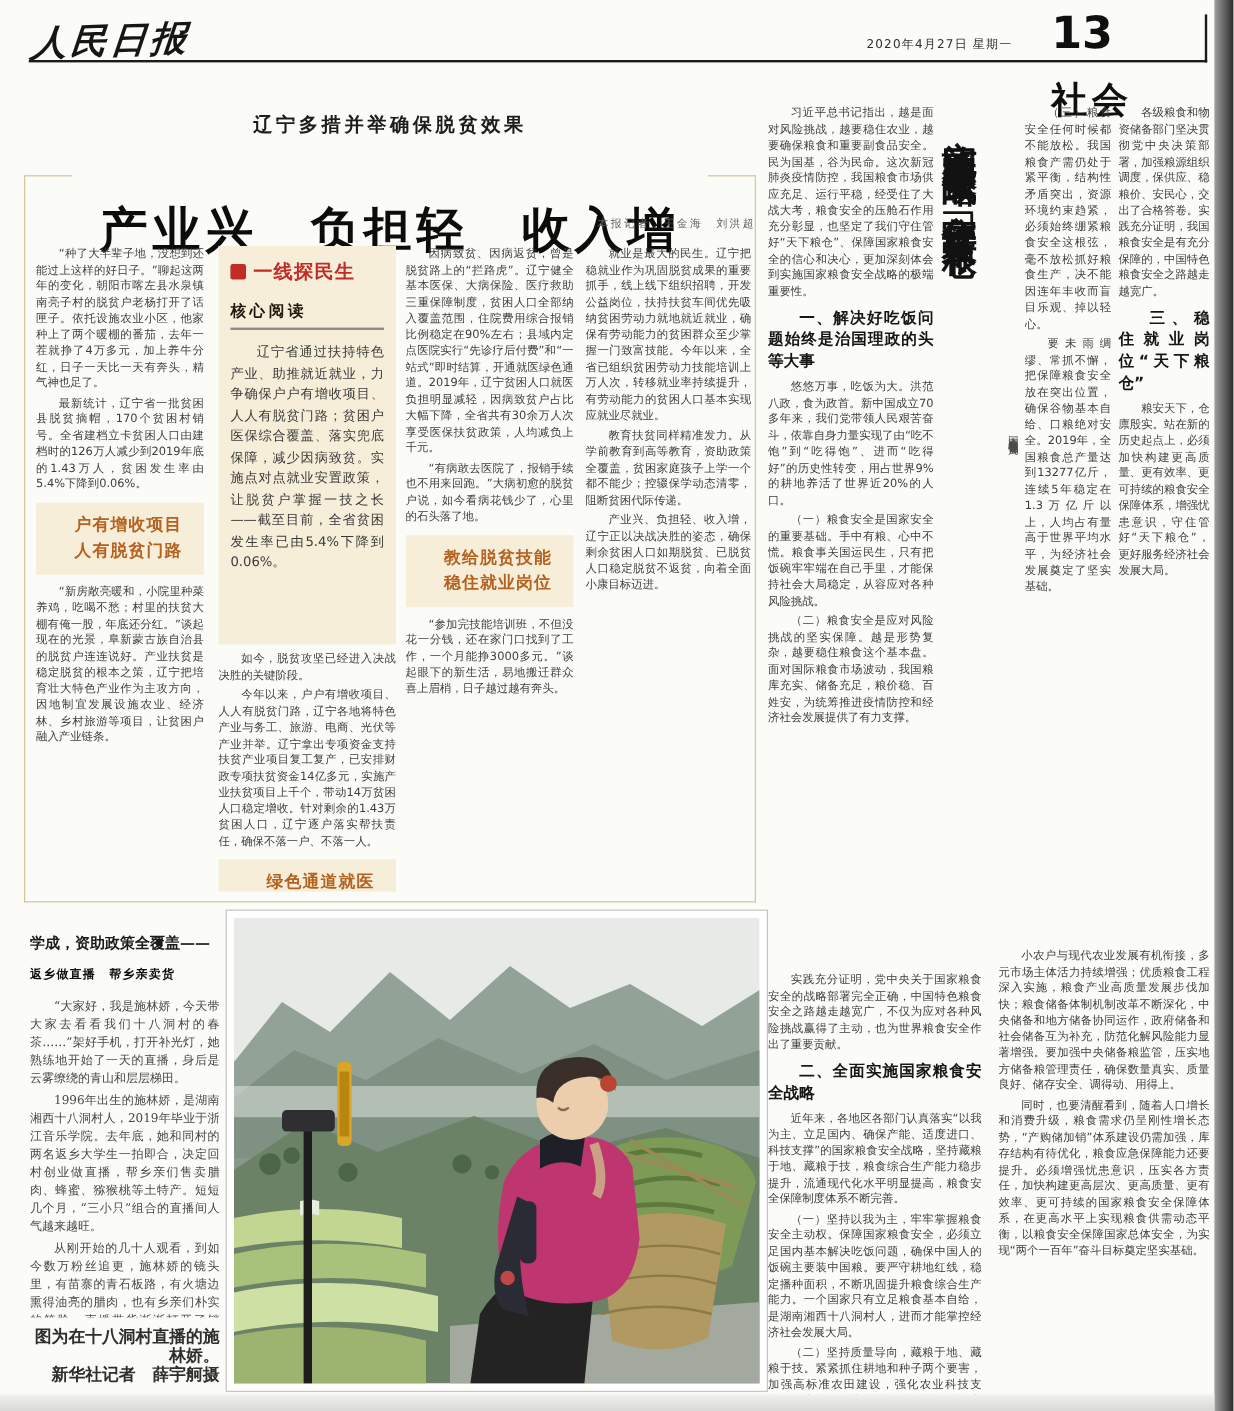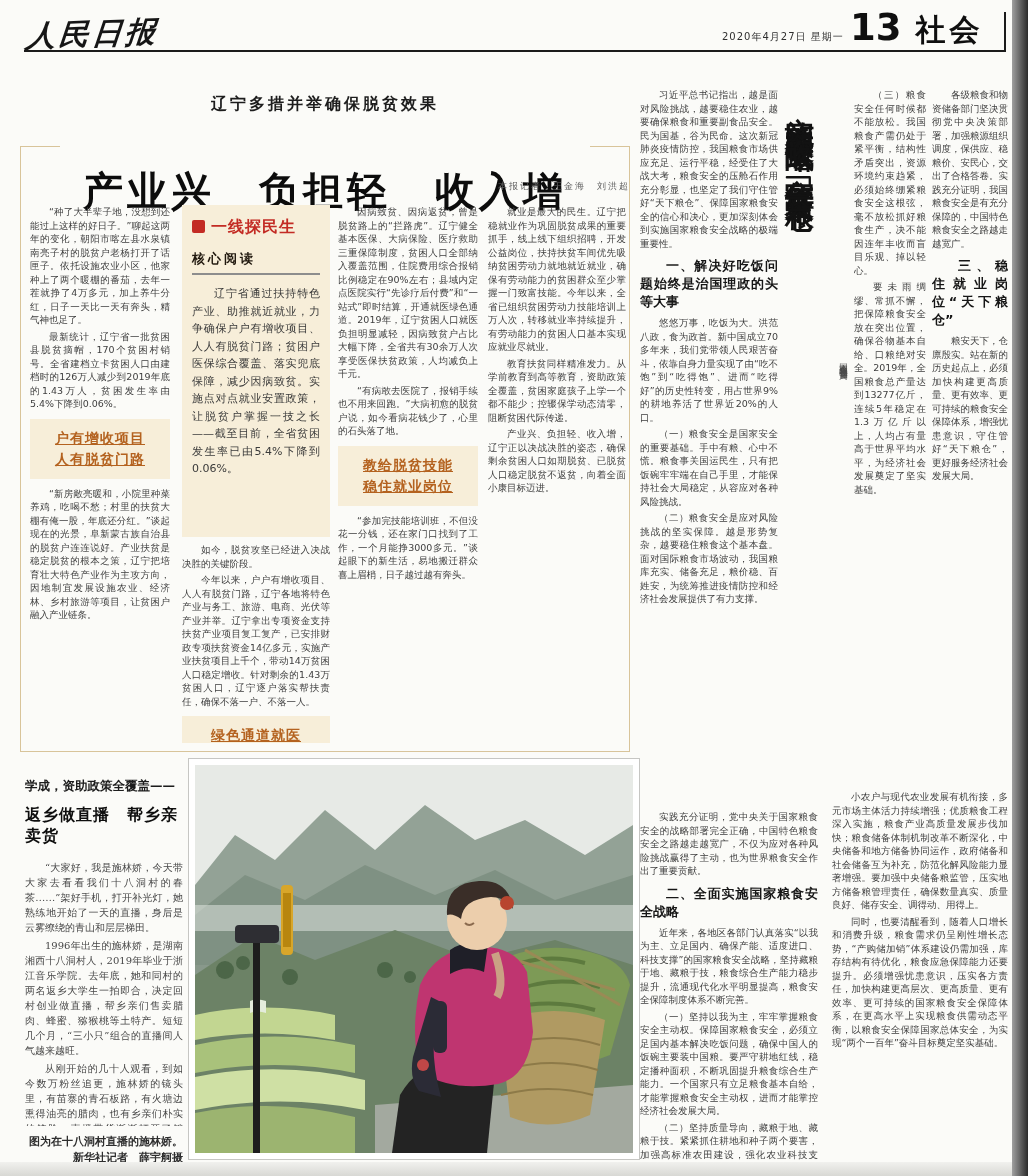--- a/index.html
+++ b/index.html
@@ -23,21 +23,21 @@
   
   .leadbox { border-left:1px solid #d8c49a; border-right:1px solid #d8c49a; border-bottom:1px solid #d8c49a; }
   .stub { background:#d8c49a; height:1px; }
   .kicker { width:610px; text-align:center; font-size:16px; font-weight:bold; color:#1d1d1d; letter-spacing:3px; }
   .bigtitle { width:610px; text-align:center; font-size:40px; font-weight:bold; color:#0c0c0c; letter-spacing:4px; }
   .byline { width:610px; text-align:right; font-size:9px; color:#5f5f5f; letter-spacing:2px; }
 
   .ncol { overflow:hidden; }
   .bp { font-size:9.5px; line-height:13.5px; text-align:justify; text-indent:2em; color:#3e3e3e; margin-bottom:3px; }
   .csub { background:#f7eed9; color:#b4621f; font-weight:bold; font-size:14px; line-height:21px;
-    text-align:center; padding:9px 2px; margin:8px 0; letter-spacing:1px;text-decoration:underline; }
+    text-align:right; padding:9px 18px; margin:8px 0; letter-spacing:1px; }
   .bhead { font-weight:bold; color:#161616; font-size:13px; line-height:18px; text-indent:2em;
     text-align:justify; margin:7px 0 5px; }
 
   .fbox { background:#f7eed9; padding:12px 10px 12px; height:332px; overflow:hidden; margin-bottom:6px; }
   .fbox-tag { color:#c32b24; font-weight:bold; font-size:16px; letter-spacing:1px; margin-bottom:12px; }
   .tag-ico { display:inline-block; width:13px; height:13px; background:#c32b24; border-radius:2px;
     margin-right:6px; vertical-align:-1px; }
   .fbox-read { font-weight:bold; font-size:13px; color:#20180e; margin:2px 0 5px; letter-spacing:3px; }
   .fbox-rule { height:2px; background:#8d8d8d; margin-bottom:10px; }
   .fbox-body { font-size:11px; line-height:17.5px; text-align:justify; text-indent:2em; color:#3a3a3a; }
@@ -45,40 +45,40 @@
   
   .vtitle { writing-mode:vertical-rl; text-orientation:upright;
     font-family:"DejaVu Serif","Liberation Serif",serif; font-weight:bold;
     font-size:29px; letter-spacing:3px; color:#121212; }
   .vattr { writing-mode:vertical-rl; text-orientation:upright; font-size:8.5px; letter-spacing:1px; color:#4a4a4a; }
 
   
   .serifcol { font-family:"DejaVu Serif","Liberation Serif",serif; }
   .serifcol .bp { font-size:10px; line-height:15px; color:#474747; }
   .vkicker { font-weight:bold; font-size:12.5px; color:#1c1c1c; margin-bottom:10px; }
-  .vtitle2 { font-weight:bold; font-size:16px; color:#0e0e0e; letter-spacing:1px; margin-bottom:13px; }
+  .vtitle2 { font-weight:bold; font-size:10px; color:#0e0e0e; letter-spacing:1px; margin-bottom:13px; }
   .vbody { height:266px; overflow:hidden; }
-  .vcap { text-align:right; font-size:11px; font-weight:bold; color:#2e2e2e; line-height:16px; margin-top:8px; }
+  .vcap { text-align:right; font-size:14px; font-weight:bold; color:#2e2e2e; line-height:16px; margin-top:8px; }
 
   
   .photo { background:#fff; border:1px solid #c6c6c3; padding:6px; }
   .photo svg { display:block; }
 
   
   .edge-r { background:linear-gradient(to right,#a0a0a0,#2b2b2b); }
   .edge-b { background:linear-gradient(#f1f1ee,#d8d8d4); }
 </style>
 </head>
 <body>
 
 <div id="page">
 
   <div class="abs masthead" style="left:26px; top:14px;">人民日报</div>
   <div class="abs dateline" style="left:722px; top:30px;">2020年4月27日 星期一</div>
-  <div class="abs pgwrap" style="left:850px; top:6px;">
+  <div class="abs pgwrap" style="left:876px; top:6px;flex-direction:column;">
     <span class="pagenum">13</span>
     <span class="section">社会</span>
   </div>
   <div class="abs hrule" style="left:24px; top:50px; width:982px; height:2px;"></div>
   <div class="abs hrule" style="left:1004px; top:12px; width:2px; height:40px;"></div>
 
   <div class="abs leadbox" style="left:20px; top:146px; width:610px; height:606px;"></div>
   <div class="abs stub" style="left:20px; top:146px; width:40px;"></div>
   <div class="abs stub" style="left:590px; top:146px; width:40px;"></div>
 
@@ -137,21 +137,21 @@
   <div class="abs ncol" style="left:932px; top:88px; width:76px; height:690px;">
       <div class="bp">各级粮食和物资储备部门坚决贯彻党中央决策部署，加强粮源组织调度，保供应、稳粮价、安民心，交出了合格答卷。实践充分证明，我国粮食安全是有充分保障的，中国特色粮食安全之路越走越宽广。</div>
       <div class="bhead">三、稳住就业岗位“天下粮仓”</div>
       <div class="bp">粮安天下，仓廪殷实。站在新的历史起点上，必须加快构建更高质量、更有效率、更可持续的粮食安全保障体系，增强忧患意识，守住管好“天下粮仓”，更好服务经济社会发展大局。</div>
     </div>
 
   <div class="abs ncol" style="left:640px; top:790px; width:178px; height:372px;margin-top:20px;">
       <div class="bp">实践充分证明，党中央关于国家粮食安全的战略部署完全正确，中国特色粮食安全之路越走越宽广，不仅为应对各种风险挑战赢得了主动，也为世界粮食安全作出了重要贡献。</div>
       <div class="bhead">二、全面实施国家粮食安全战略</div>
       <div class="bp">近年来，各地区各部门认真落实“以我为主、立足国内、确保产能、适度进口、科技支撑”的国家粮食安全战略，坚持藏粮于地、藏粮于技，粮食综合生产能力稳步提升，流通现代化水平明显提高，粮食安全保障制度体系不断完善。</div>
-      <div class="bp">（一）坚持以我为主，牢牢掌握粮食安全主动权。保障国家粮食安全，必须立足国内基本解决吃饭问题，确保中国人的饭碗主要装中国粮。要严守耕地红线，稳定播种面积，不断巩固提升粮食综合生产能力。一个国家只有立足粮食基本自给，才能掌握粮食安全主动权，进而才能掌控经济社会发展大局。</div>
+      <div class="bp">（一）坚持以我为主，牢牢掌握粮食安全主动权。保障国家粮食安全，必须立足国内基本解决吃饭问题，确保中国人的饭碗主要装中国粮。要严守耕地红线，稳定播种面积，不断巩固提升粮食综合生产能力。一个国家只有立足粮食基本自给，是湖南湘西十八洞村人，进而才能掌控经济社会发展大局。</div>
       <div class="bp">（二）坚持质量导向，藏粮于地、藏粮于技。紧紧抓住耕地和种子两个要害，加强高标准农田建设，强化农业科技支撑，严守十八亿亩耕地红线，我国粮食市场供应充足，促进粮食生产提质增效。</div>
     </div>
   <div class="abs ncol" style="left:832px; top:790px; width:176px; height:372px;">
       <div class="bp">小农户与现代农业发展有机衔接，多元市场主体活力持续增强；优质粮食工程深入实施，粮食产业高质量发展步伐加快；粮食储备体制机制改革不断深化，中央储备和地方储备协同运作，政府储备和社会储备互为补充，防范化解风险能力显著增强。要加强中央储备粮监管，压实地方储备粮管理责任，确保数量真实、质量良好、储存安全、调得动、用得上。</div>
       <div class="bp">同时，也要清醒看到，随着人口增长和消费升级，粮食需求仍呈刚性增长态势，“产购储加销”体系建设仍需加强，库存结构有待优化，粮食应急保障能力还要提升。必须增强忧患意识，压实各方责任，加快构建更高层次、更高质量、更有效率、更可持续的国家粮食安全保障体系，在更高水平上实现粮食供需动态平衡，以粮食安全保障国家总体安全，为实现“两个一百年”奋斗目标奠定坚实基础。</div>
     </div>
 
   <div class="abs serifcol" style="left:25px; top:778px; width:158px; height:384px;">
     <div class="vkicker">学成，资助政策全覆盖——</div>
     <div class="vtitle2">返乡做直播　帮乡亲卖货</div>

